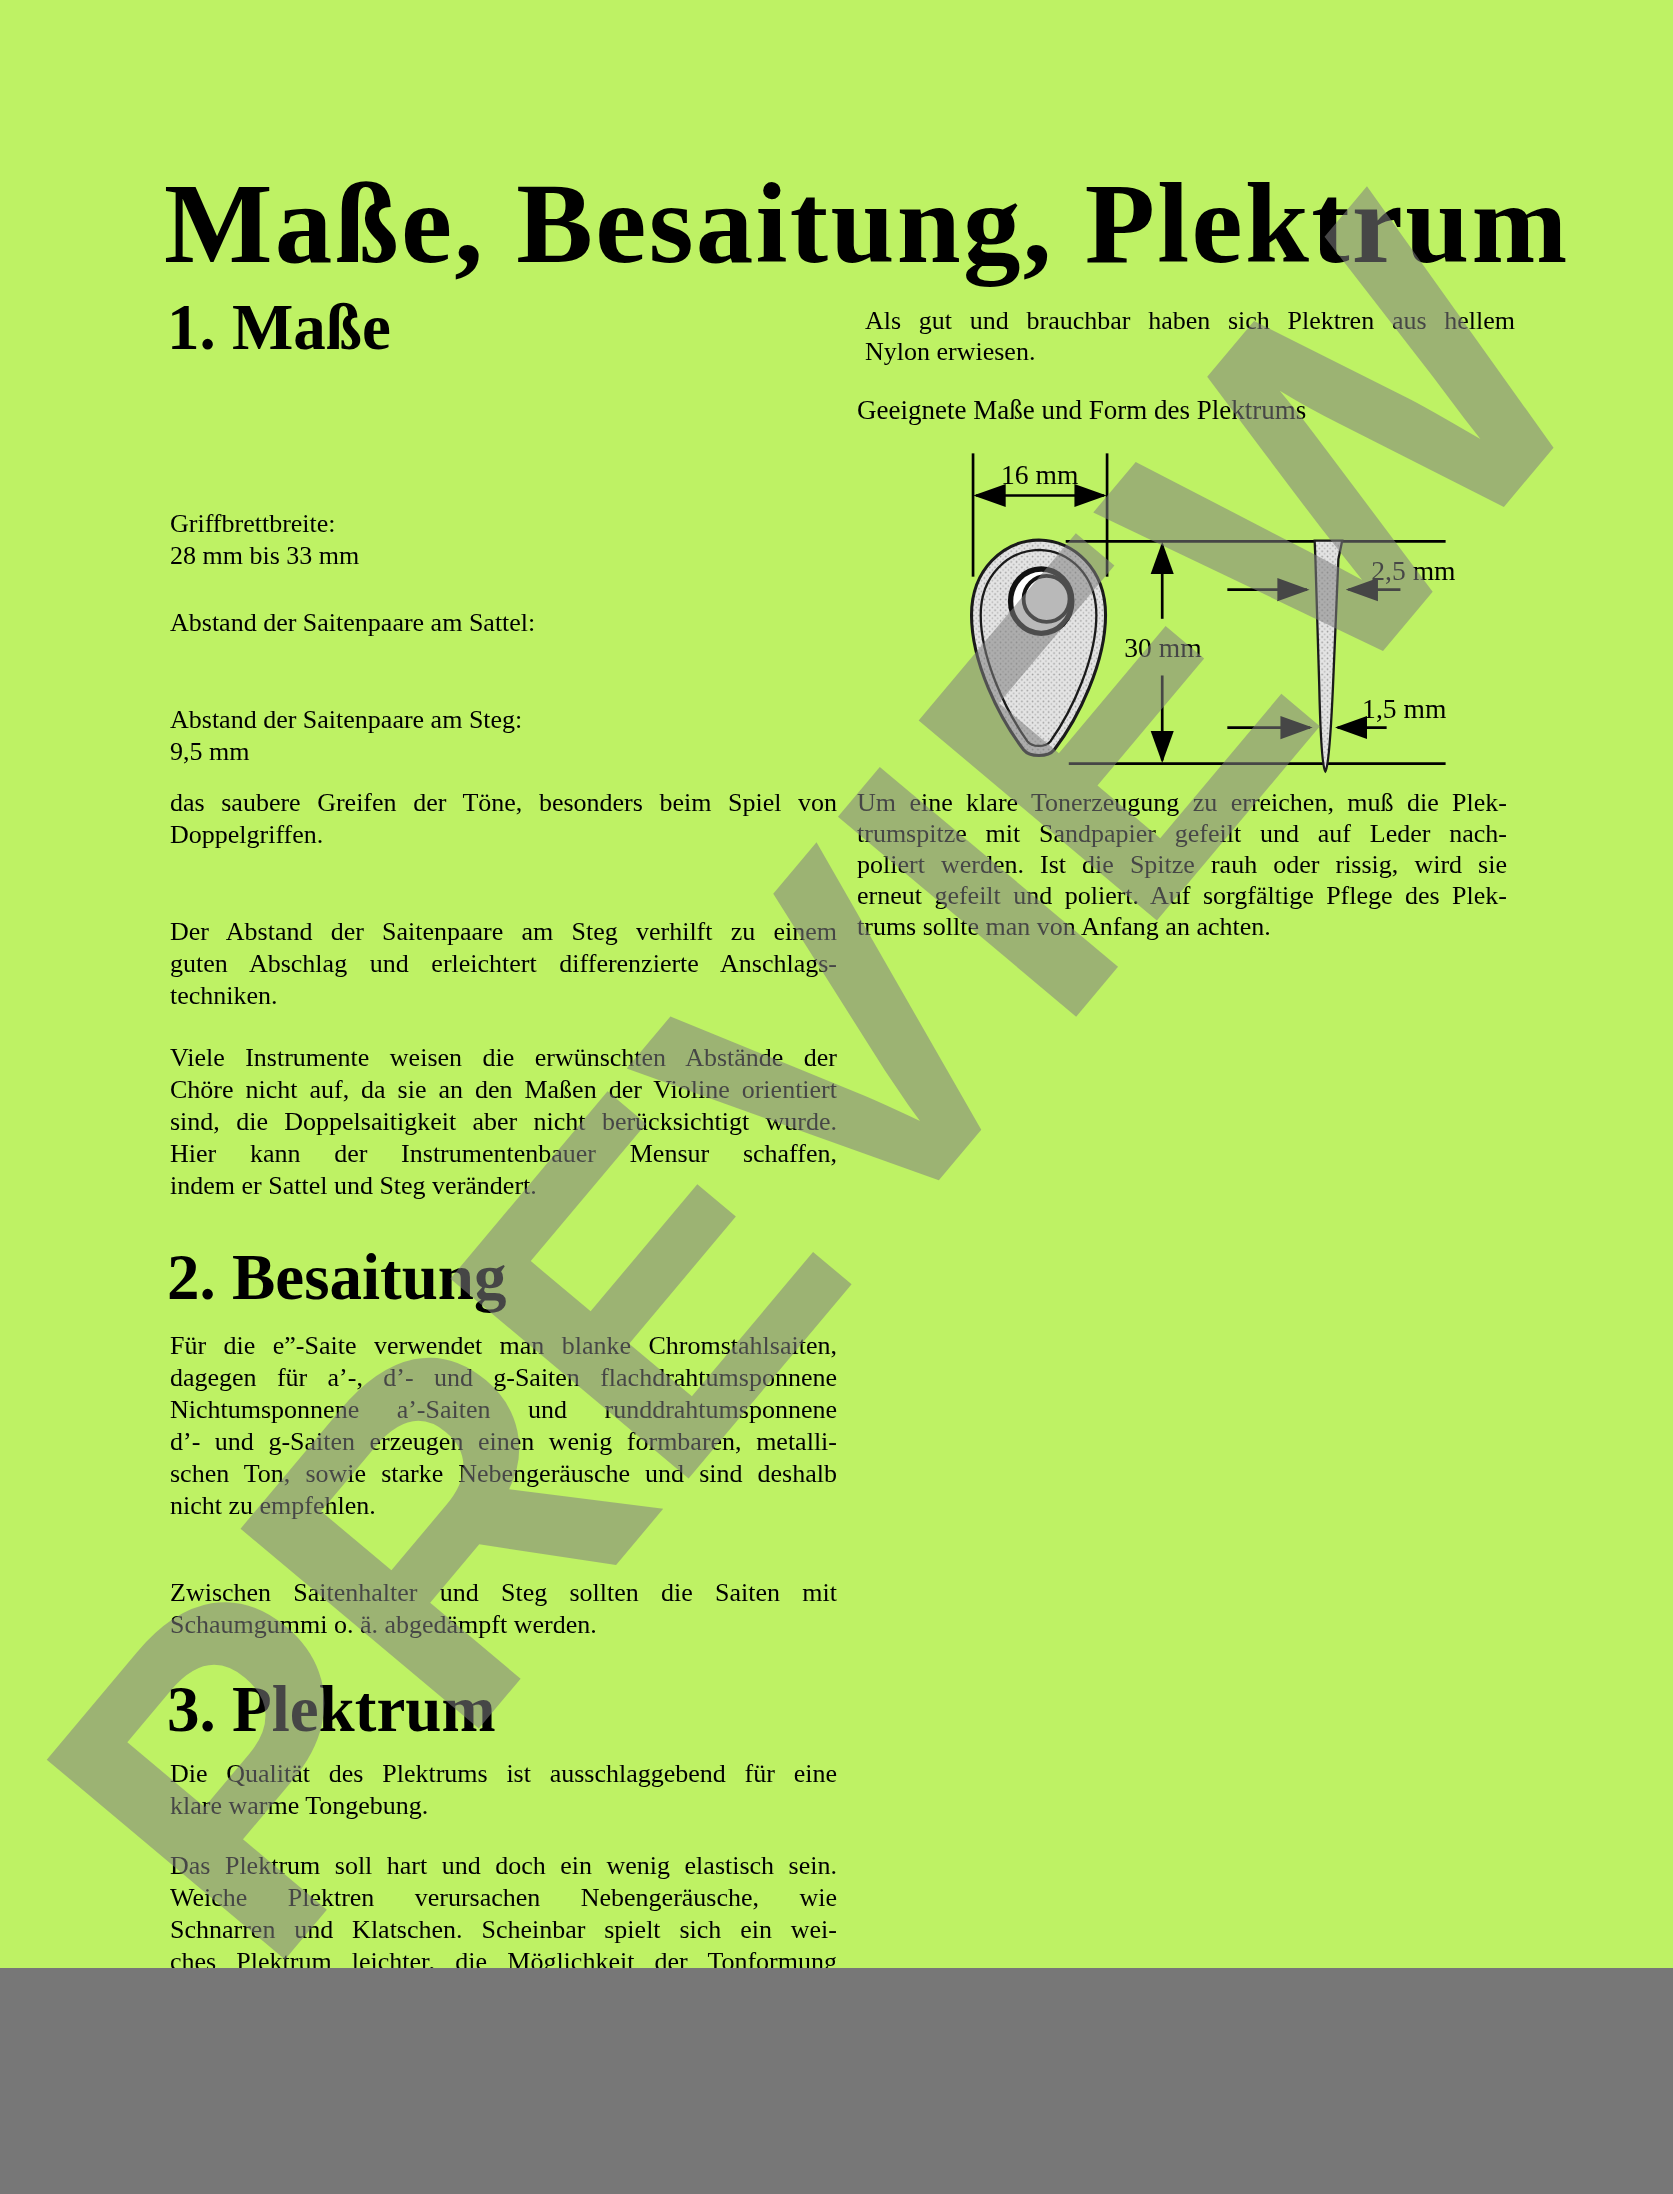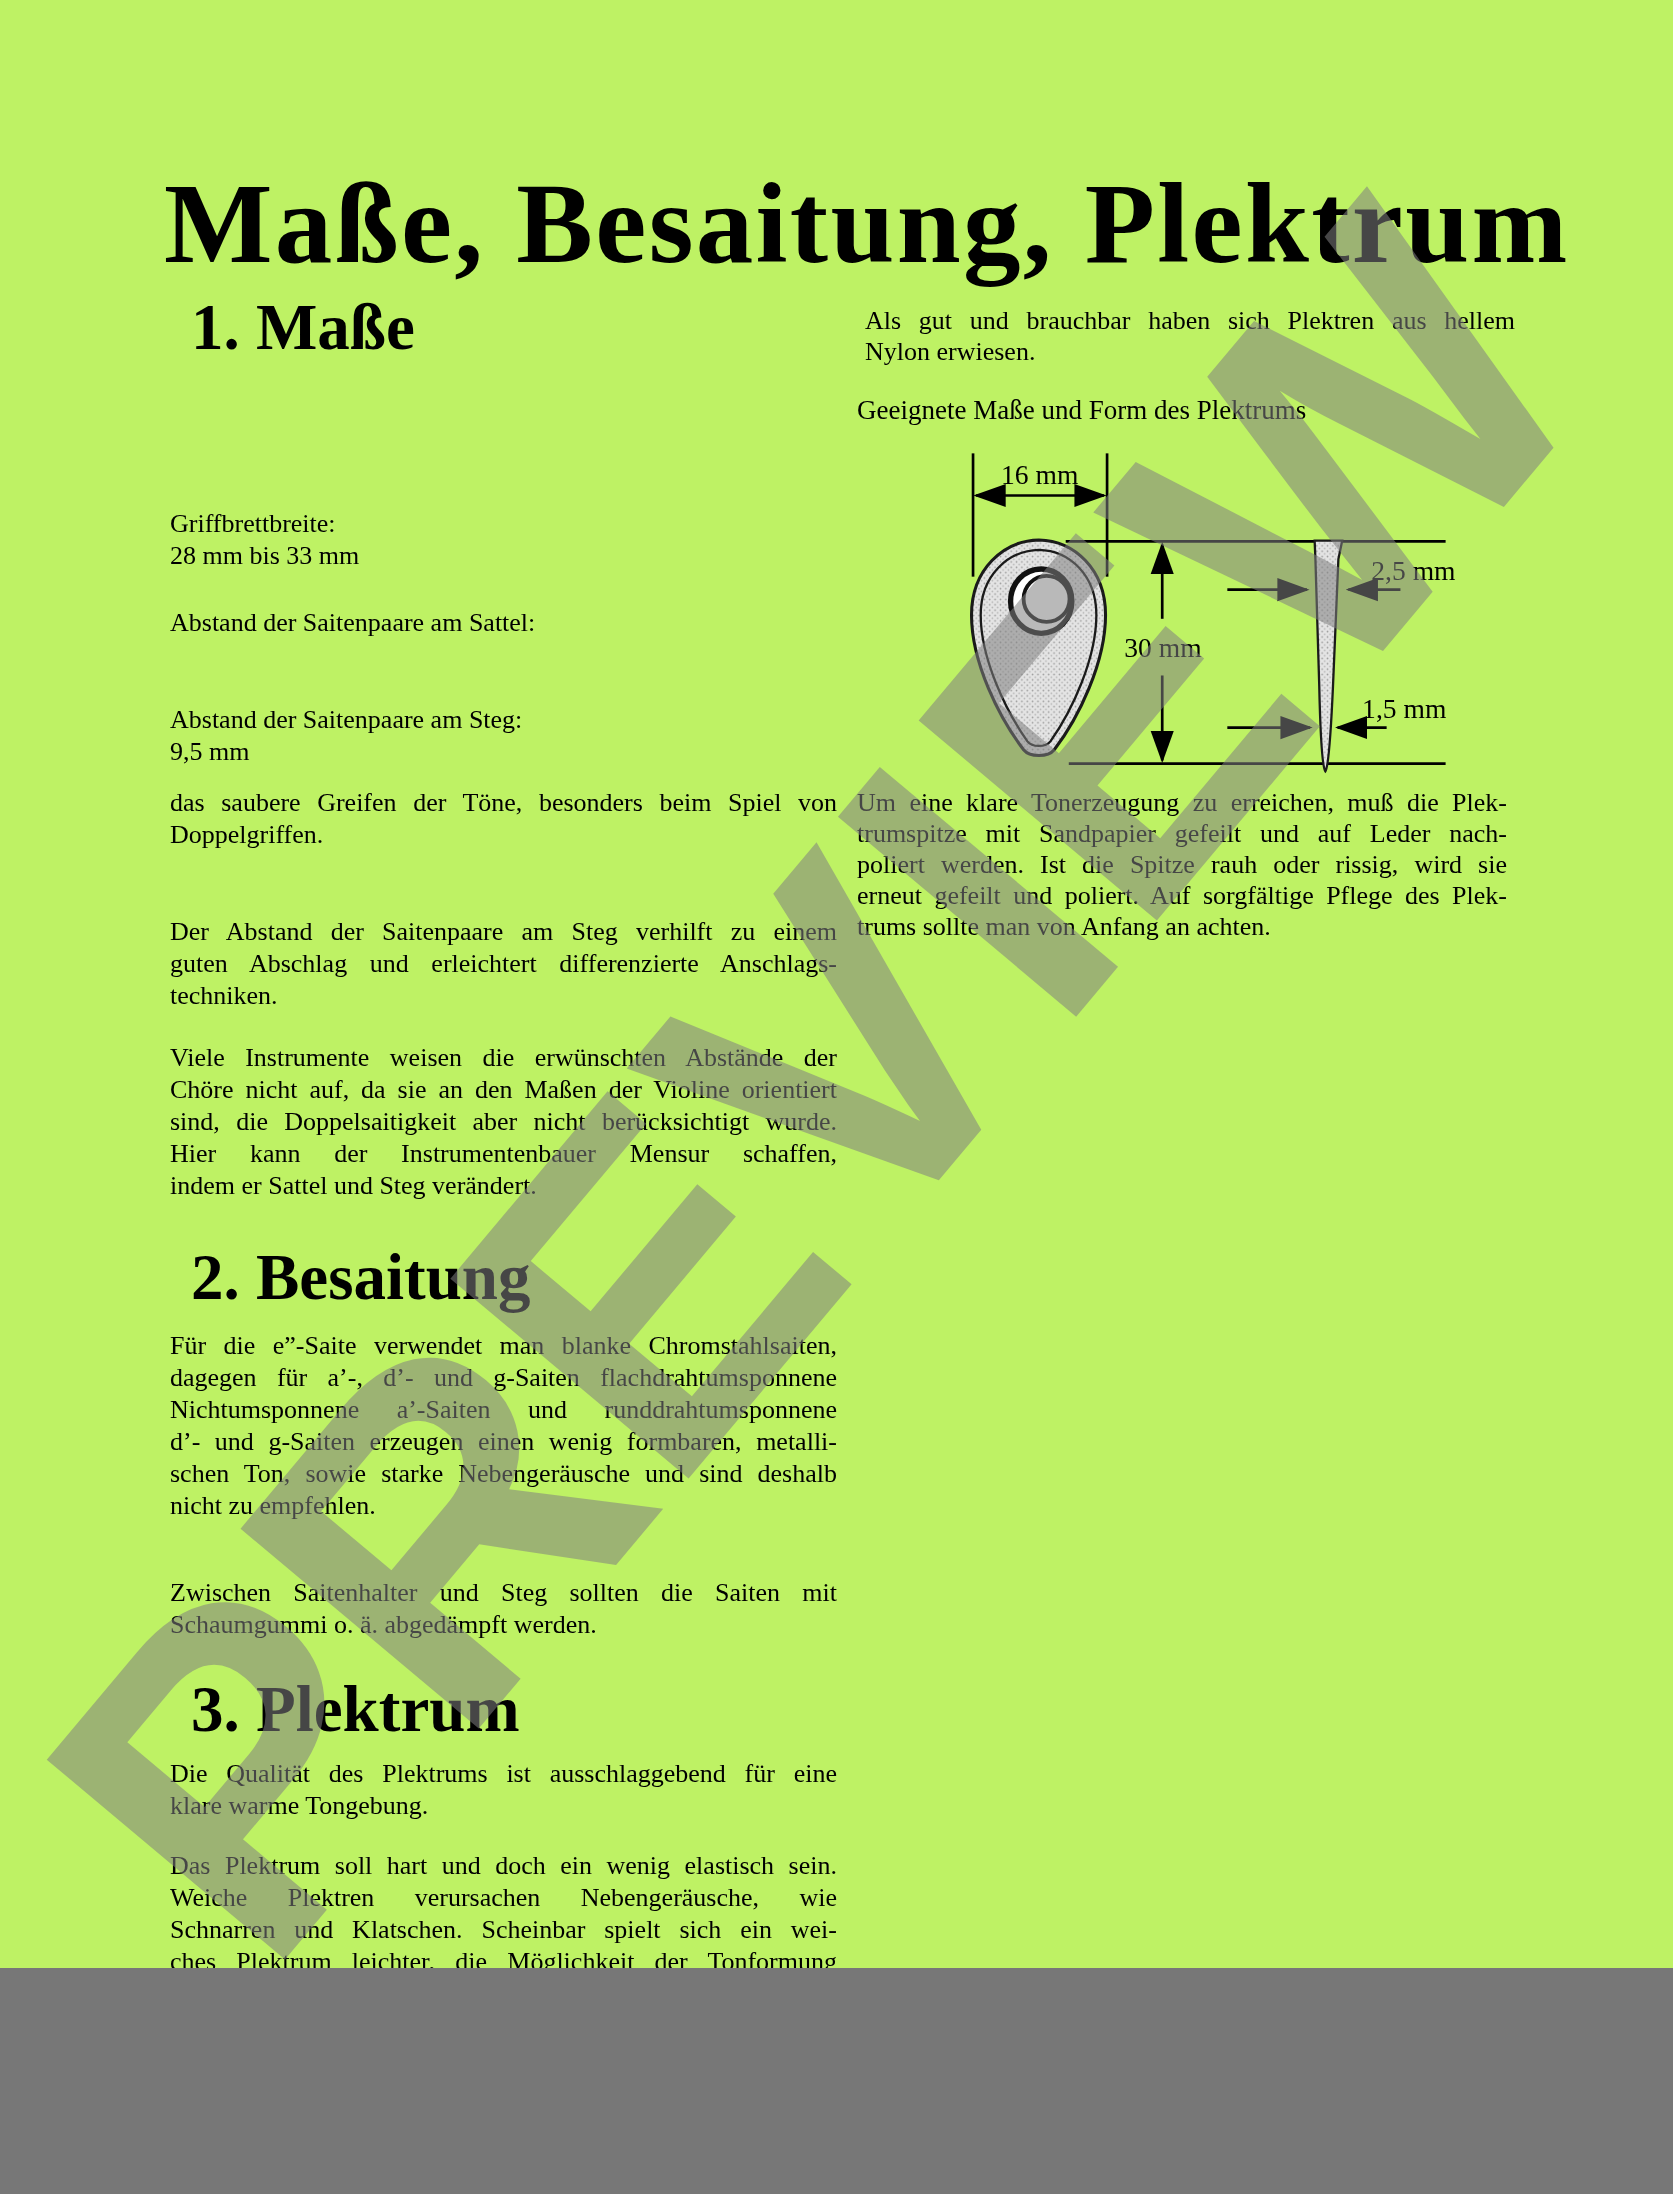--- a/index.html
+++ b/index.html
@@ -17,21 +17,20 @@
     font-size:115px;
     line-height:115px;
     letter-spacing:2.3px;
     white-space:nowrap;
   }
   .h-sec{
     font-weight:bold;
     font-size:65px;
     line-height:69px;
     white-space:nowrap;
-    margin-left:24px;
   }
   .col{width:667px;}
   .rcol{width:650px;}
   .body-line{
     font-size:26px;
     line-height:32px;
     text-align:justify;
     text-align-last:justify;
     white-space:normal;
   }

